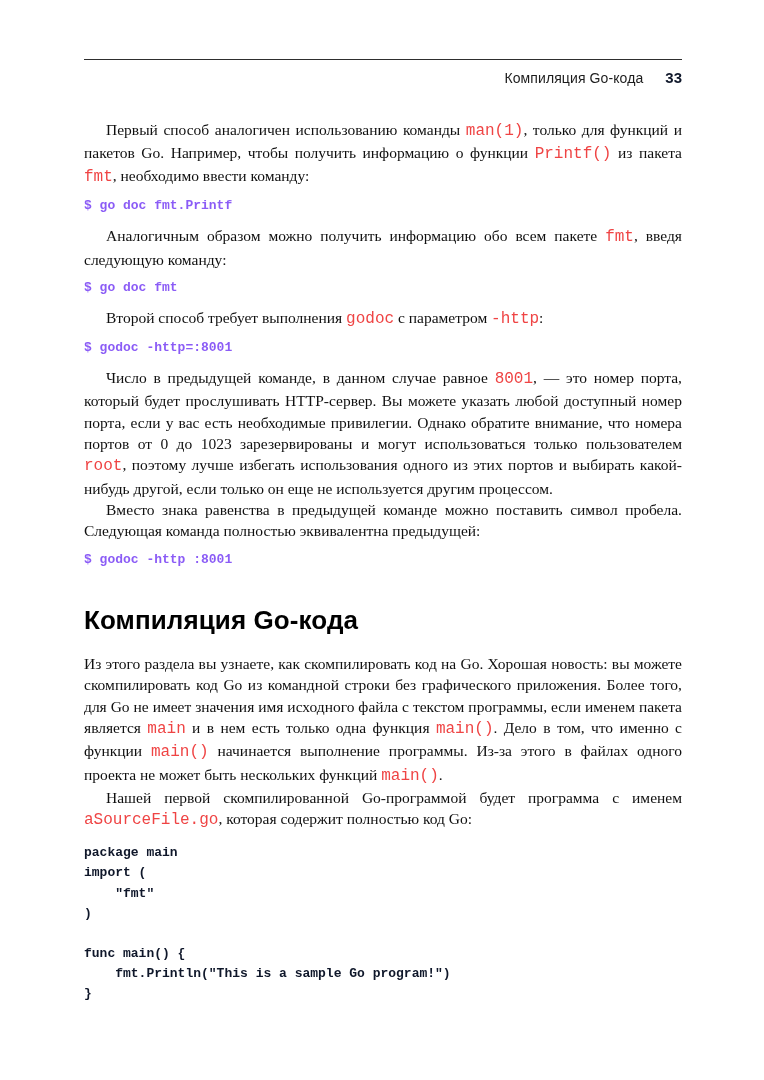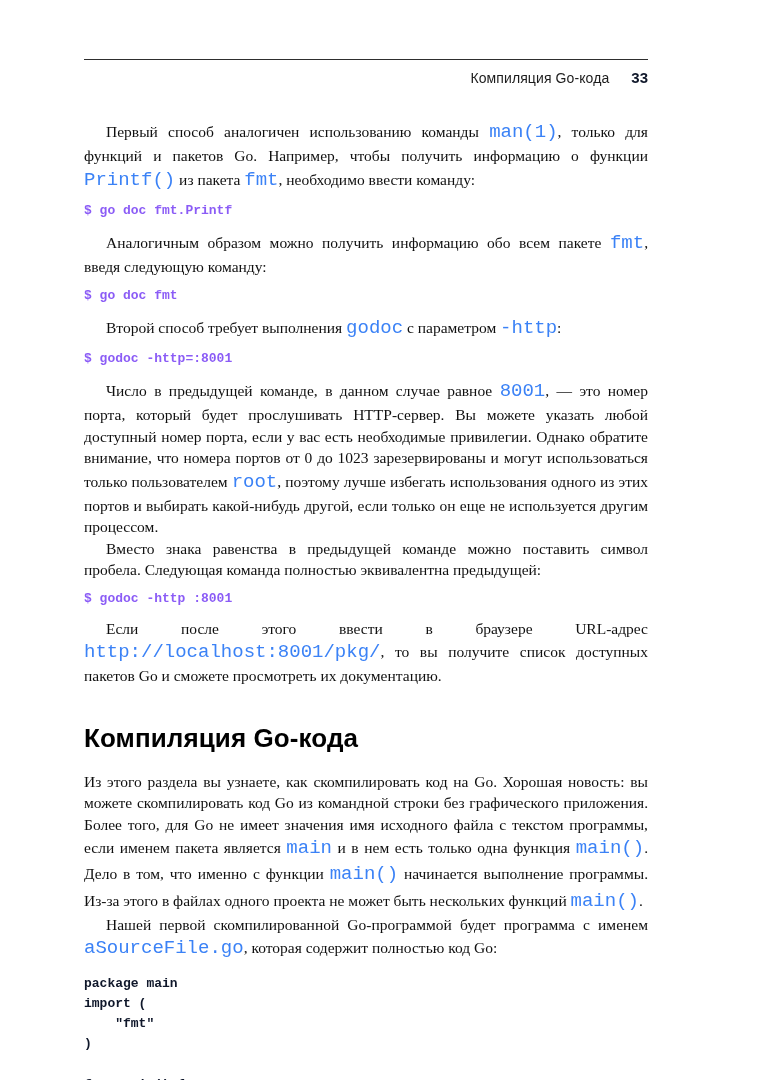--- a/index.html
+++ b/index.html
@@ -6,21 +6,21 @@
     margin: 0;
     padding: 0;
     background: #ffffff;
   }
   .page {
     position: relative;
     width: 764px;
     height: 1080px;
     background: #ffffff;
     box-sizing: border-box;
-    padding: 59px 116px 40px 84px;
+    padding: 59px 82px 40px 84px;
     font-family: "Liberation Serif", serif;
     color: #111111;
     overflow: hidden;
   }
   .page-header {
     border-top: 1px solid #2e2e2e;
     padding-top: 9px;
   }
   .header-row {
     display: flex;
@@ -41,22 +41,22 @@
   .para {
     font-size: 15.5px;
     line-height: 1.385;
     text-align: justify;
     margin: 0;
     color: #101010;
   }
   .para.indent { text-indent: 22px; }
   .inline-code {
     font-family: "Liberation Mono", monospace;
-    font-size: 19px;
-    color: #3b82f6;
+    font-size: 16px;
+    color: #ef4444;
   }
   pre.command {
     font-family: "Liberation Mono", monospace;
     font-weight: 700;
     font-size: 13px;
     line-height: 1.3;
     margin: 10px 0 10px 0;
     white-space: pre;
     color: #8b5cf6;
   }
@@ -92,21 +92,20 @@
   <main class="content" id="content">
       <p class="para indent"><span>Первый способ аналогичен использованию команды </span><span class="inline-code">man(1)</span><span>, только для функций и пакетов Go. Например, чтобы получить информацию о функции </span><span class="inline-code">Printf()</span><span> из пакета </span><span class="inline-code">fmt</span><span>, необходимо ввести команду:</span></p>
       <pre class="command">$ go doc fmt.Printf</pre>
       <p class="para indent"><span>Аналогичным образом можно получить информацию обо всем пакете </span><span class="inline-code">fmt</span><span>, введя следующую команду:</span></p>
       <pre class="command">$ go doc fmt</pre>
       <p class="para indent"><span>Второй способ требует выполнения </span><span class="inline-code">godoc</span><span> с параметром </span><span class="inline-code">-http</span><span>:</span></p>
       <pre class="command">$ godoc -http=:8001</pre>
       <p class="para indent"><span>Число в предыдущей команде, в данном случае равное </span><span class="inline-code">8001</span><span>, — это номер порта, который будет прослушивать HTTP-сервер. Вы можете указать любой доступный номер порта, если у вас есть необходимые привилегии. Однако обратите внимание, что номера портов от 0 до 1023 зарезервированы и могут использоваться только пользователем </span><span class="inline-code">root</span><span>, поэтому лучше избегать использования одного из этих портов и выбирать какой-нибудь другой, если только он еще не используется другим процессом.</span></p>
       <p class="para indent"><span>Вместо знака равенства в предыдущей команде можно поставить символ пробела. Следующая команда полностью эквивалентна предыдущей:</span></p>
       <pre class="command">$ godoc -http :8001</pre>
-      <p class="para indent"><span>Если после этого ввести в браузере URL-адрес </span><span class="inline-code">http://localhost:8001/pkg/</span><span>, то вы получите список доступных пакетов Go и сможете просмотреть их документацию.</span></p>
       <h1 class="section-heading">Компиляция Go-кода</h1>
       <p class="para"><span>Из этого раздела вы узнаете, как скомпилировать код на Go. Хорошая новость: вы можете скомпилировать код Go из командной строки без графического приложения. Более того, для Go не имеет значения имя исходного файла с текстом программы, если именем пакета является </span><span class="inline-code">main</span><span> и в нем есть только одна функция </span><span class="inline-code">main()</span><span>. Дело в том, что именно с функции </span><span class="inline-code">main()</span><span> начинается выполнение программы. Из-за этого в файлах одного проекта не может быть нескольких функций </span><span class="inline-code">main()</span><span>.</span></p>
       <p class="para indent"><span>Нашей первой скомпилированной Go-программой будет программа с именем </span><span class="inline-code">aSourceFile.go</span><span>, которая содержит полностью код Go:</span></p>
       <pre class="codeblock">package main
 import (
     "fmt"
 )
 
 func main() {
     fmt.Println("This is a sample Go program!")

